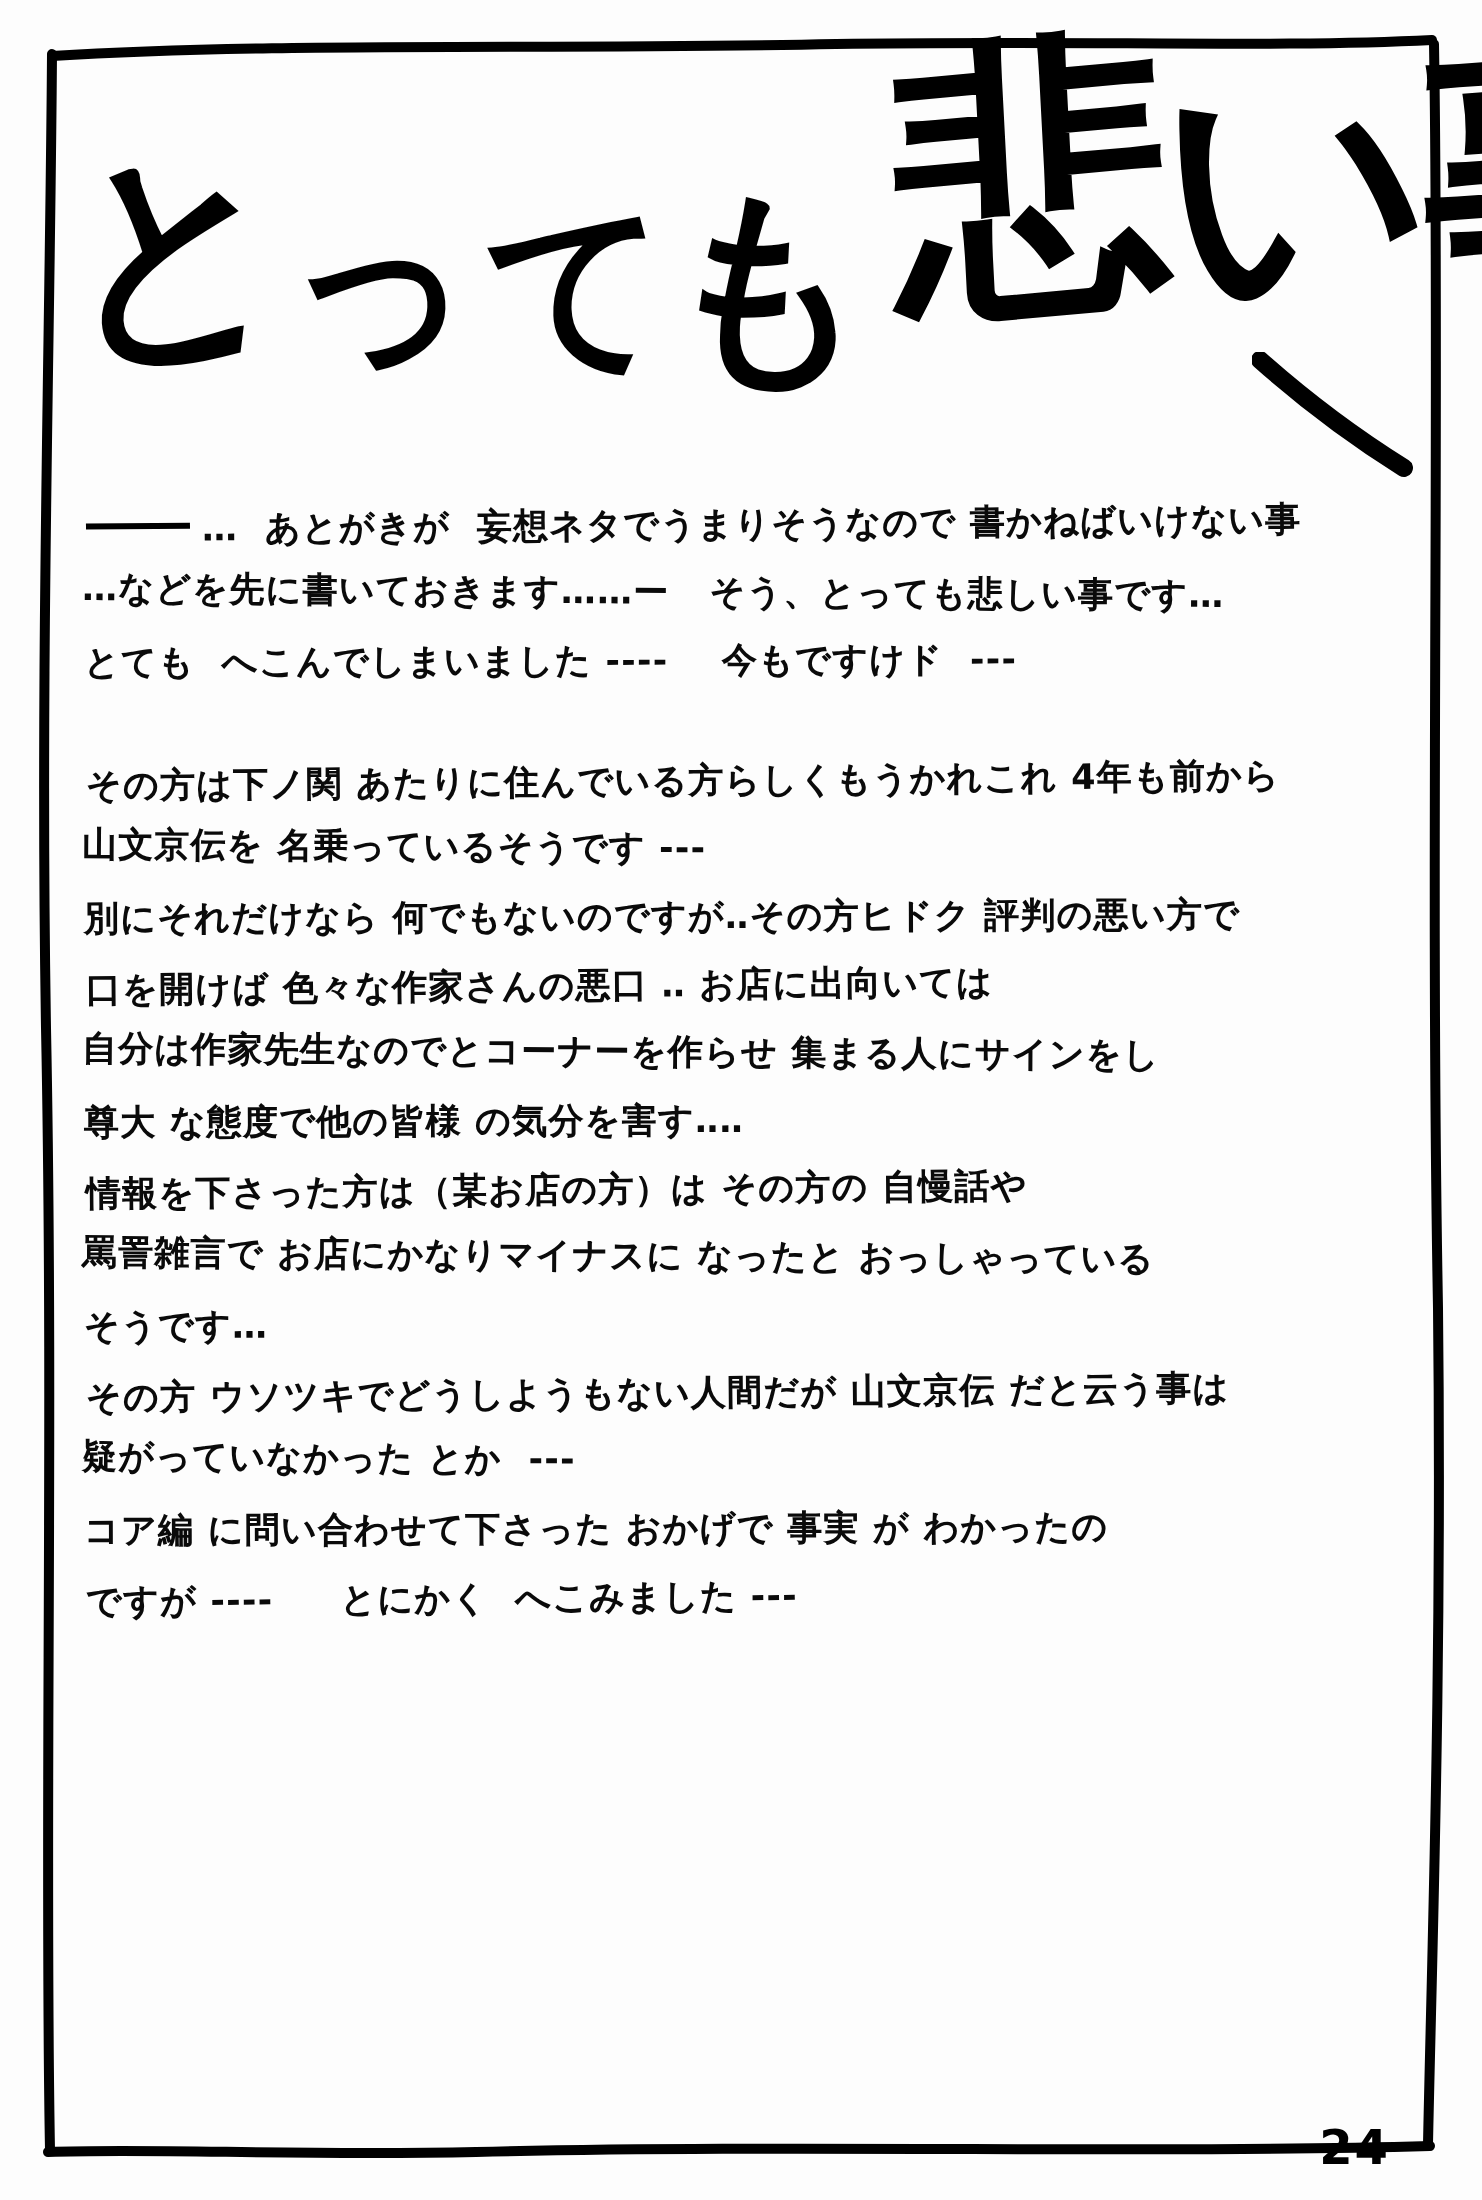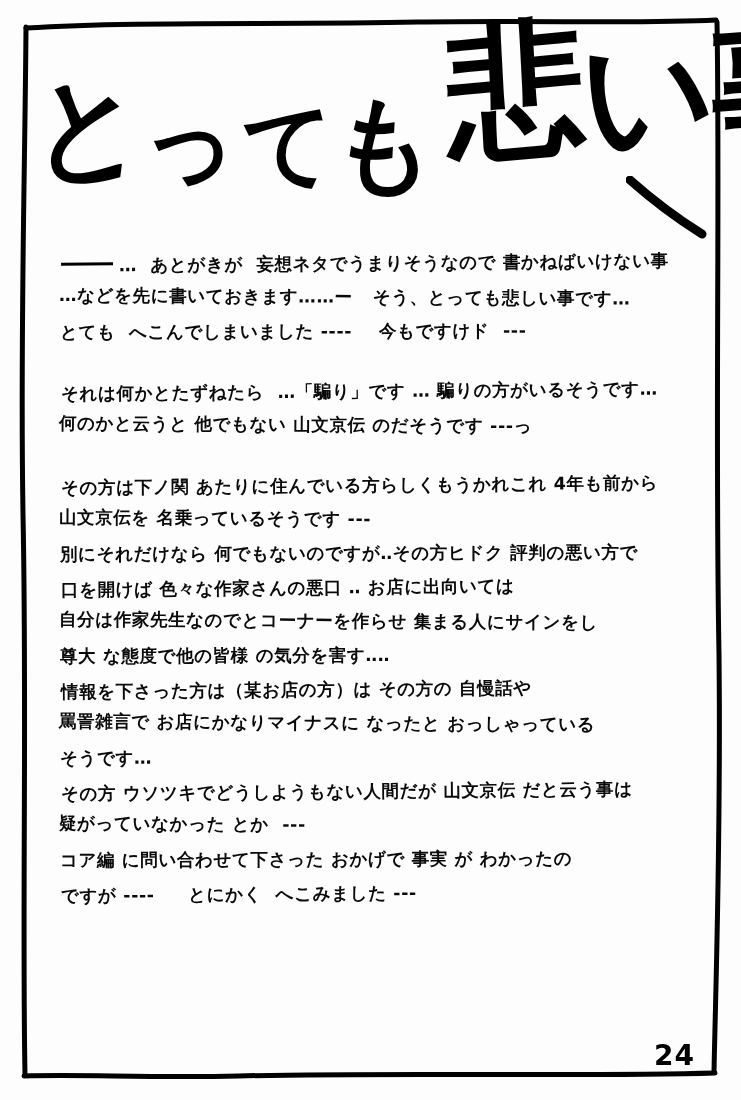--- a/index.html
+++ b/index.html
@@ -60,21 +60,21 @@
     position: absolute;
     left: 626px;
     top: 176px;
     width: 90px;
     height: 70px;
   }
 
   
   .body-text {
     position: absolute;
-    left: 60px;
+    left: 42px;
     top: 246px;
     width: 646px;
     font-size: 17.5px;
     line-height: 34px;
     font-weight: bold;
     letter-spacing: 0.6px;
     color: #0a0a0a;
     font-family: "DejaVu Sans", sans-serif;
   }
   .para { margin: 0 0 0 0; }
@@ -91,22 +91,22 @@
     width: 52px;
     border-bottom: 3px solid #000;
     vertical-align: 6px;
     margin-right: 6px;
   }
 
   
   .page-number {
     position: absolute;
     right: 46px;
-    bottom: 28px;
-    font-size: 28px;
+    bottom: 12px;
+    font-size: 24px;
     font-weight: bold;
     font-family: "DejaVu Sans", sans-serif;
     letter-spacing: 1px;
   }
 </style>
 </head>
 <body>
 
 <div class="page">
 
@@ -130,24 +130,20 @@
   </div>
 
   <div class="body-text">
 
     <div class="para">
       <span class="line"><span class="lead-dash"></span><span>…  あとがきが  妄想ネタでうまりそうなので 書かねばいけない事</span></span>
       <span class="line">…などを先に書いておきます……ー   そう、とっても悲しい事です…</span>
       <span class="line">とても  へこんでしまいました ----    今もですけド  ---</span>
     </div>
 
-    <div class="para">
-      <span class="line">それは何かとたずねたら  …「騙り」です … 騙りの方がいるそうです…</span>
-      <span class="line">何のかと云うと 他でもない 山文京伝 のだそうです ---っ</span>
-    </div>
 
     <div class="para">
       <span class="line">その方は下ノ関 あたりに住んでいる方らしくもうかれこれ 4年も前から</span>
       <span class="line">山文京伝を 名乗っているそうです ---</span>
       <span class="line">別にそれだけなら 何でもないのですが‥その方ヒドク 評判の悪い方で</span>
       <span class="line">口を開けば 色々な作家さんの悪口 ‥ お店に出向いては</span>
       <span class="line">自分は作家先生なのでとコーナーを作らせ 集まる人にサインをし</span>
       <span class="line">尊大 な態度で他の皆様 の気分を害す‥‥</span>
       <span class="line">情報を下さった方は（某お店の方）は その方の 自慢話や</span>
       <span class="line">罵詈雑言で お店にかなりマイナスに なったと おっしゃっている</span>

